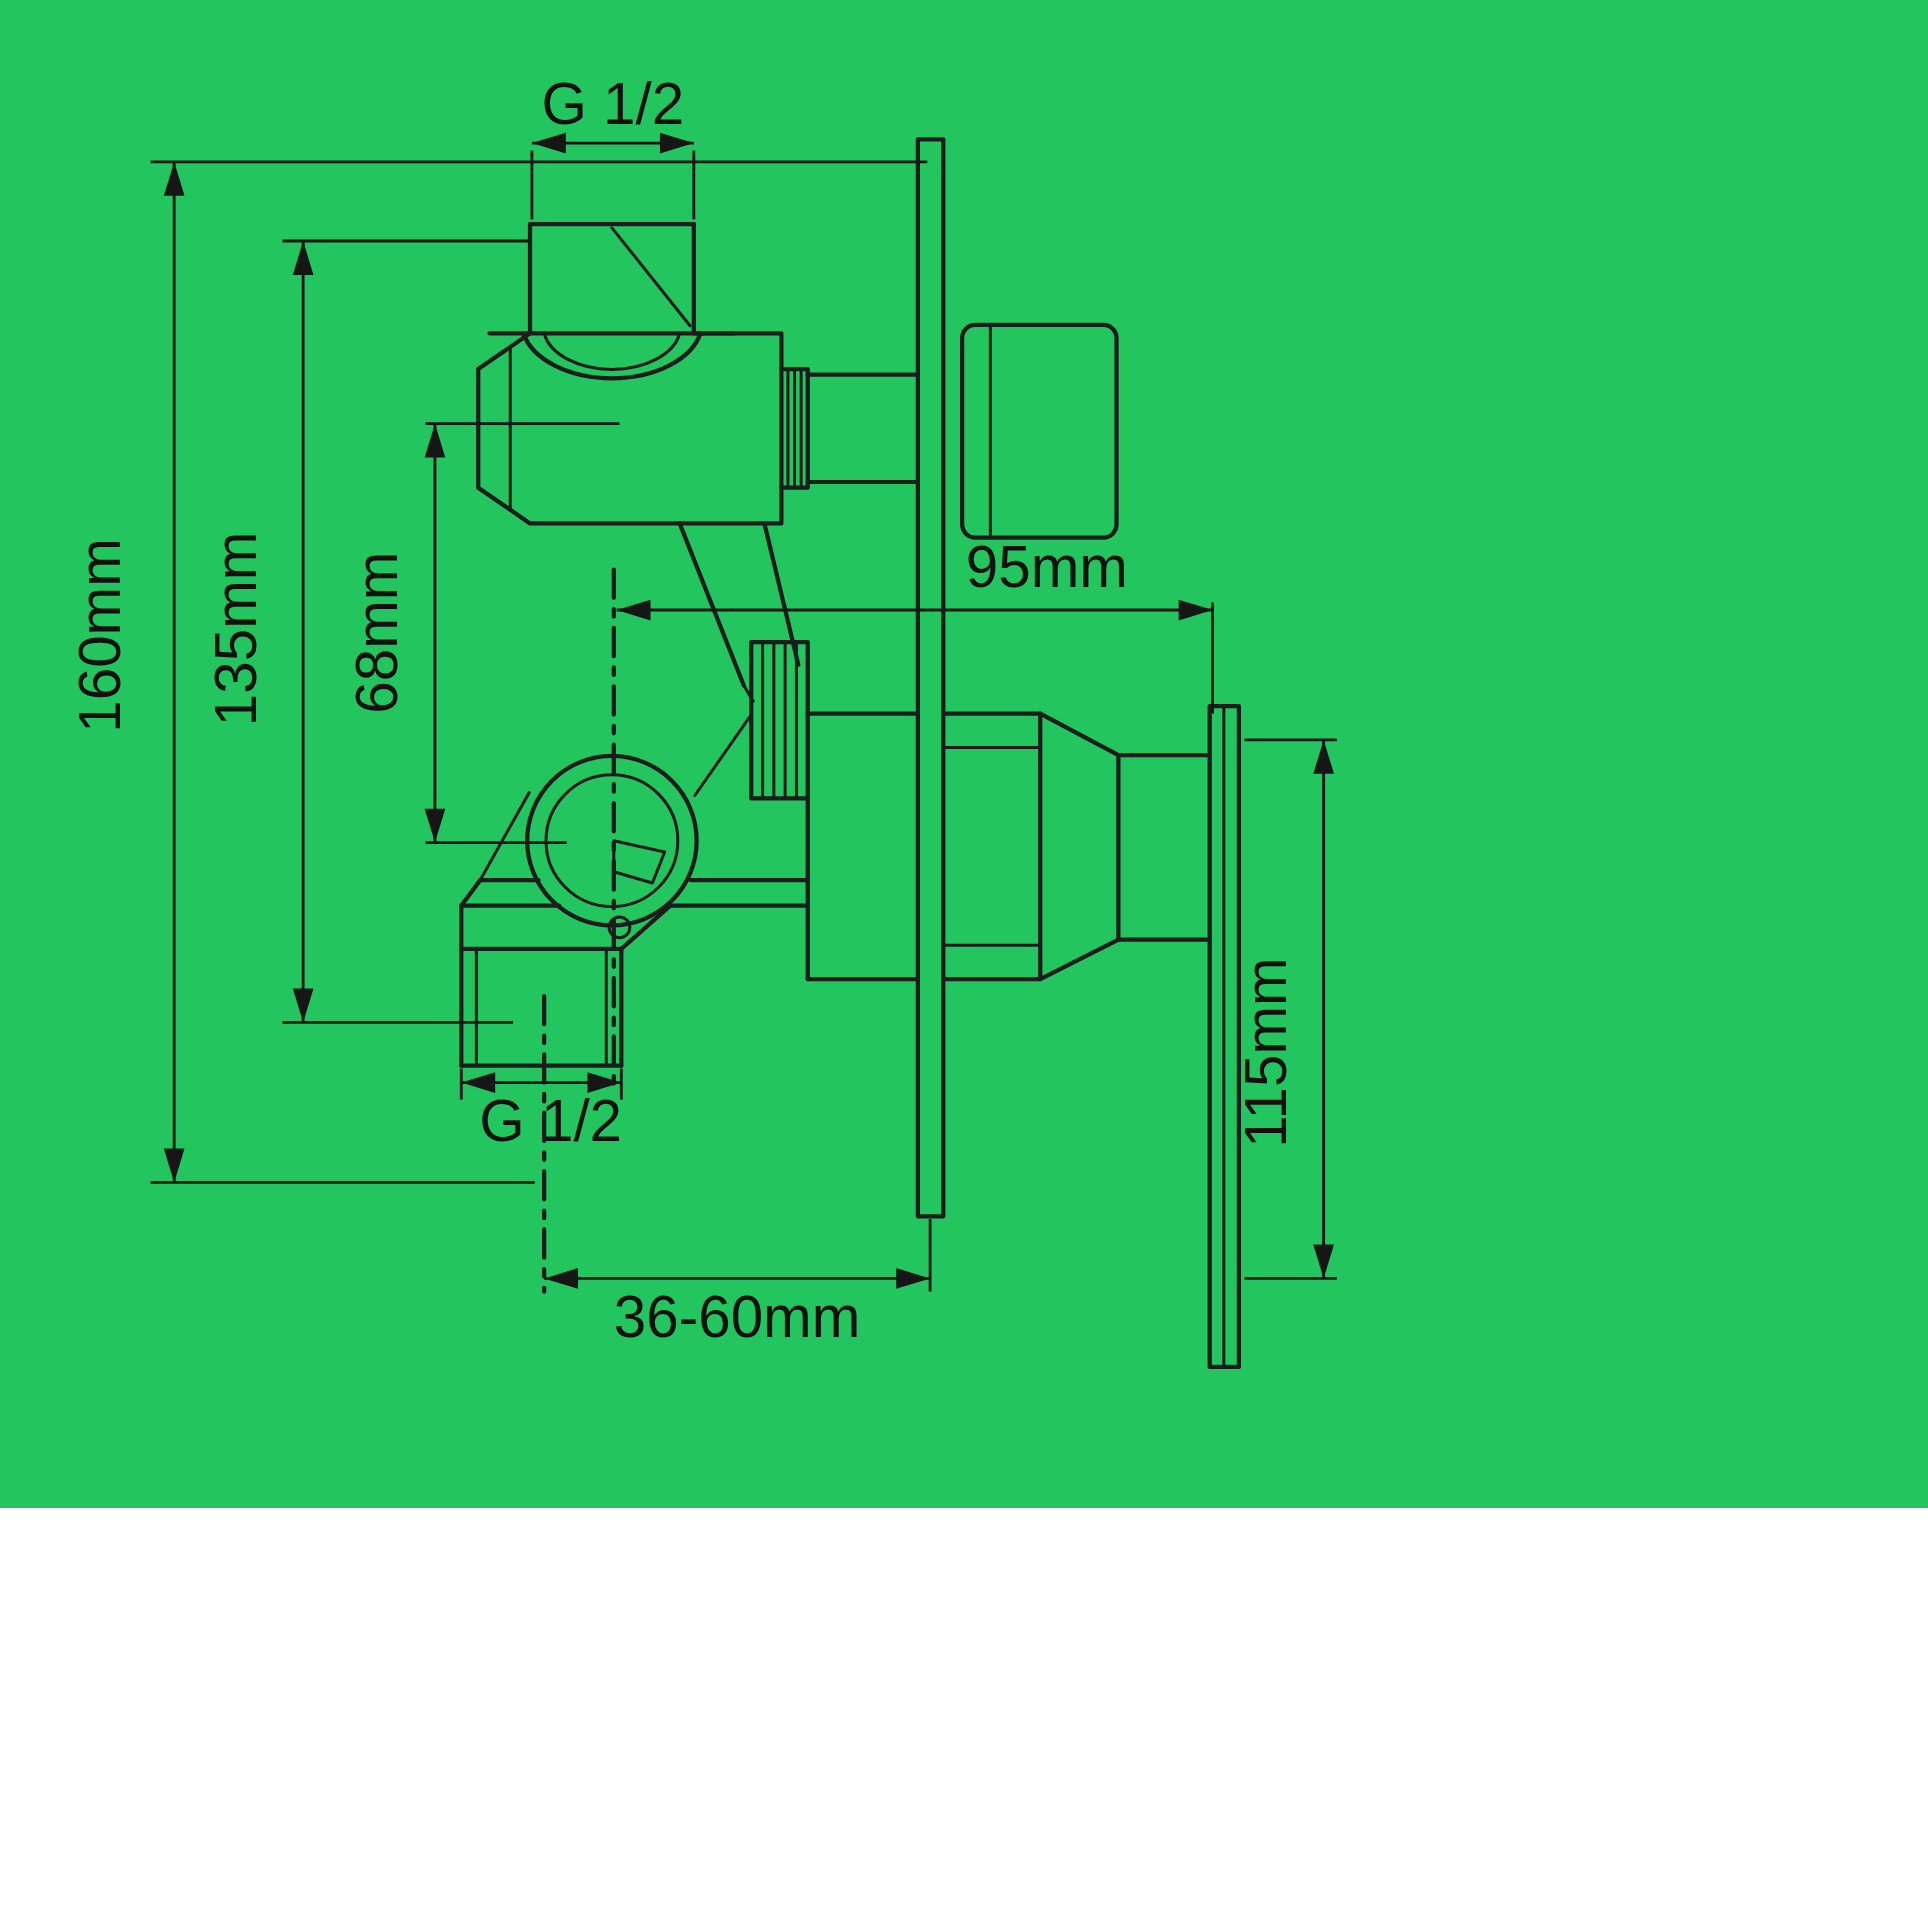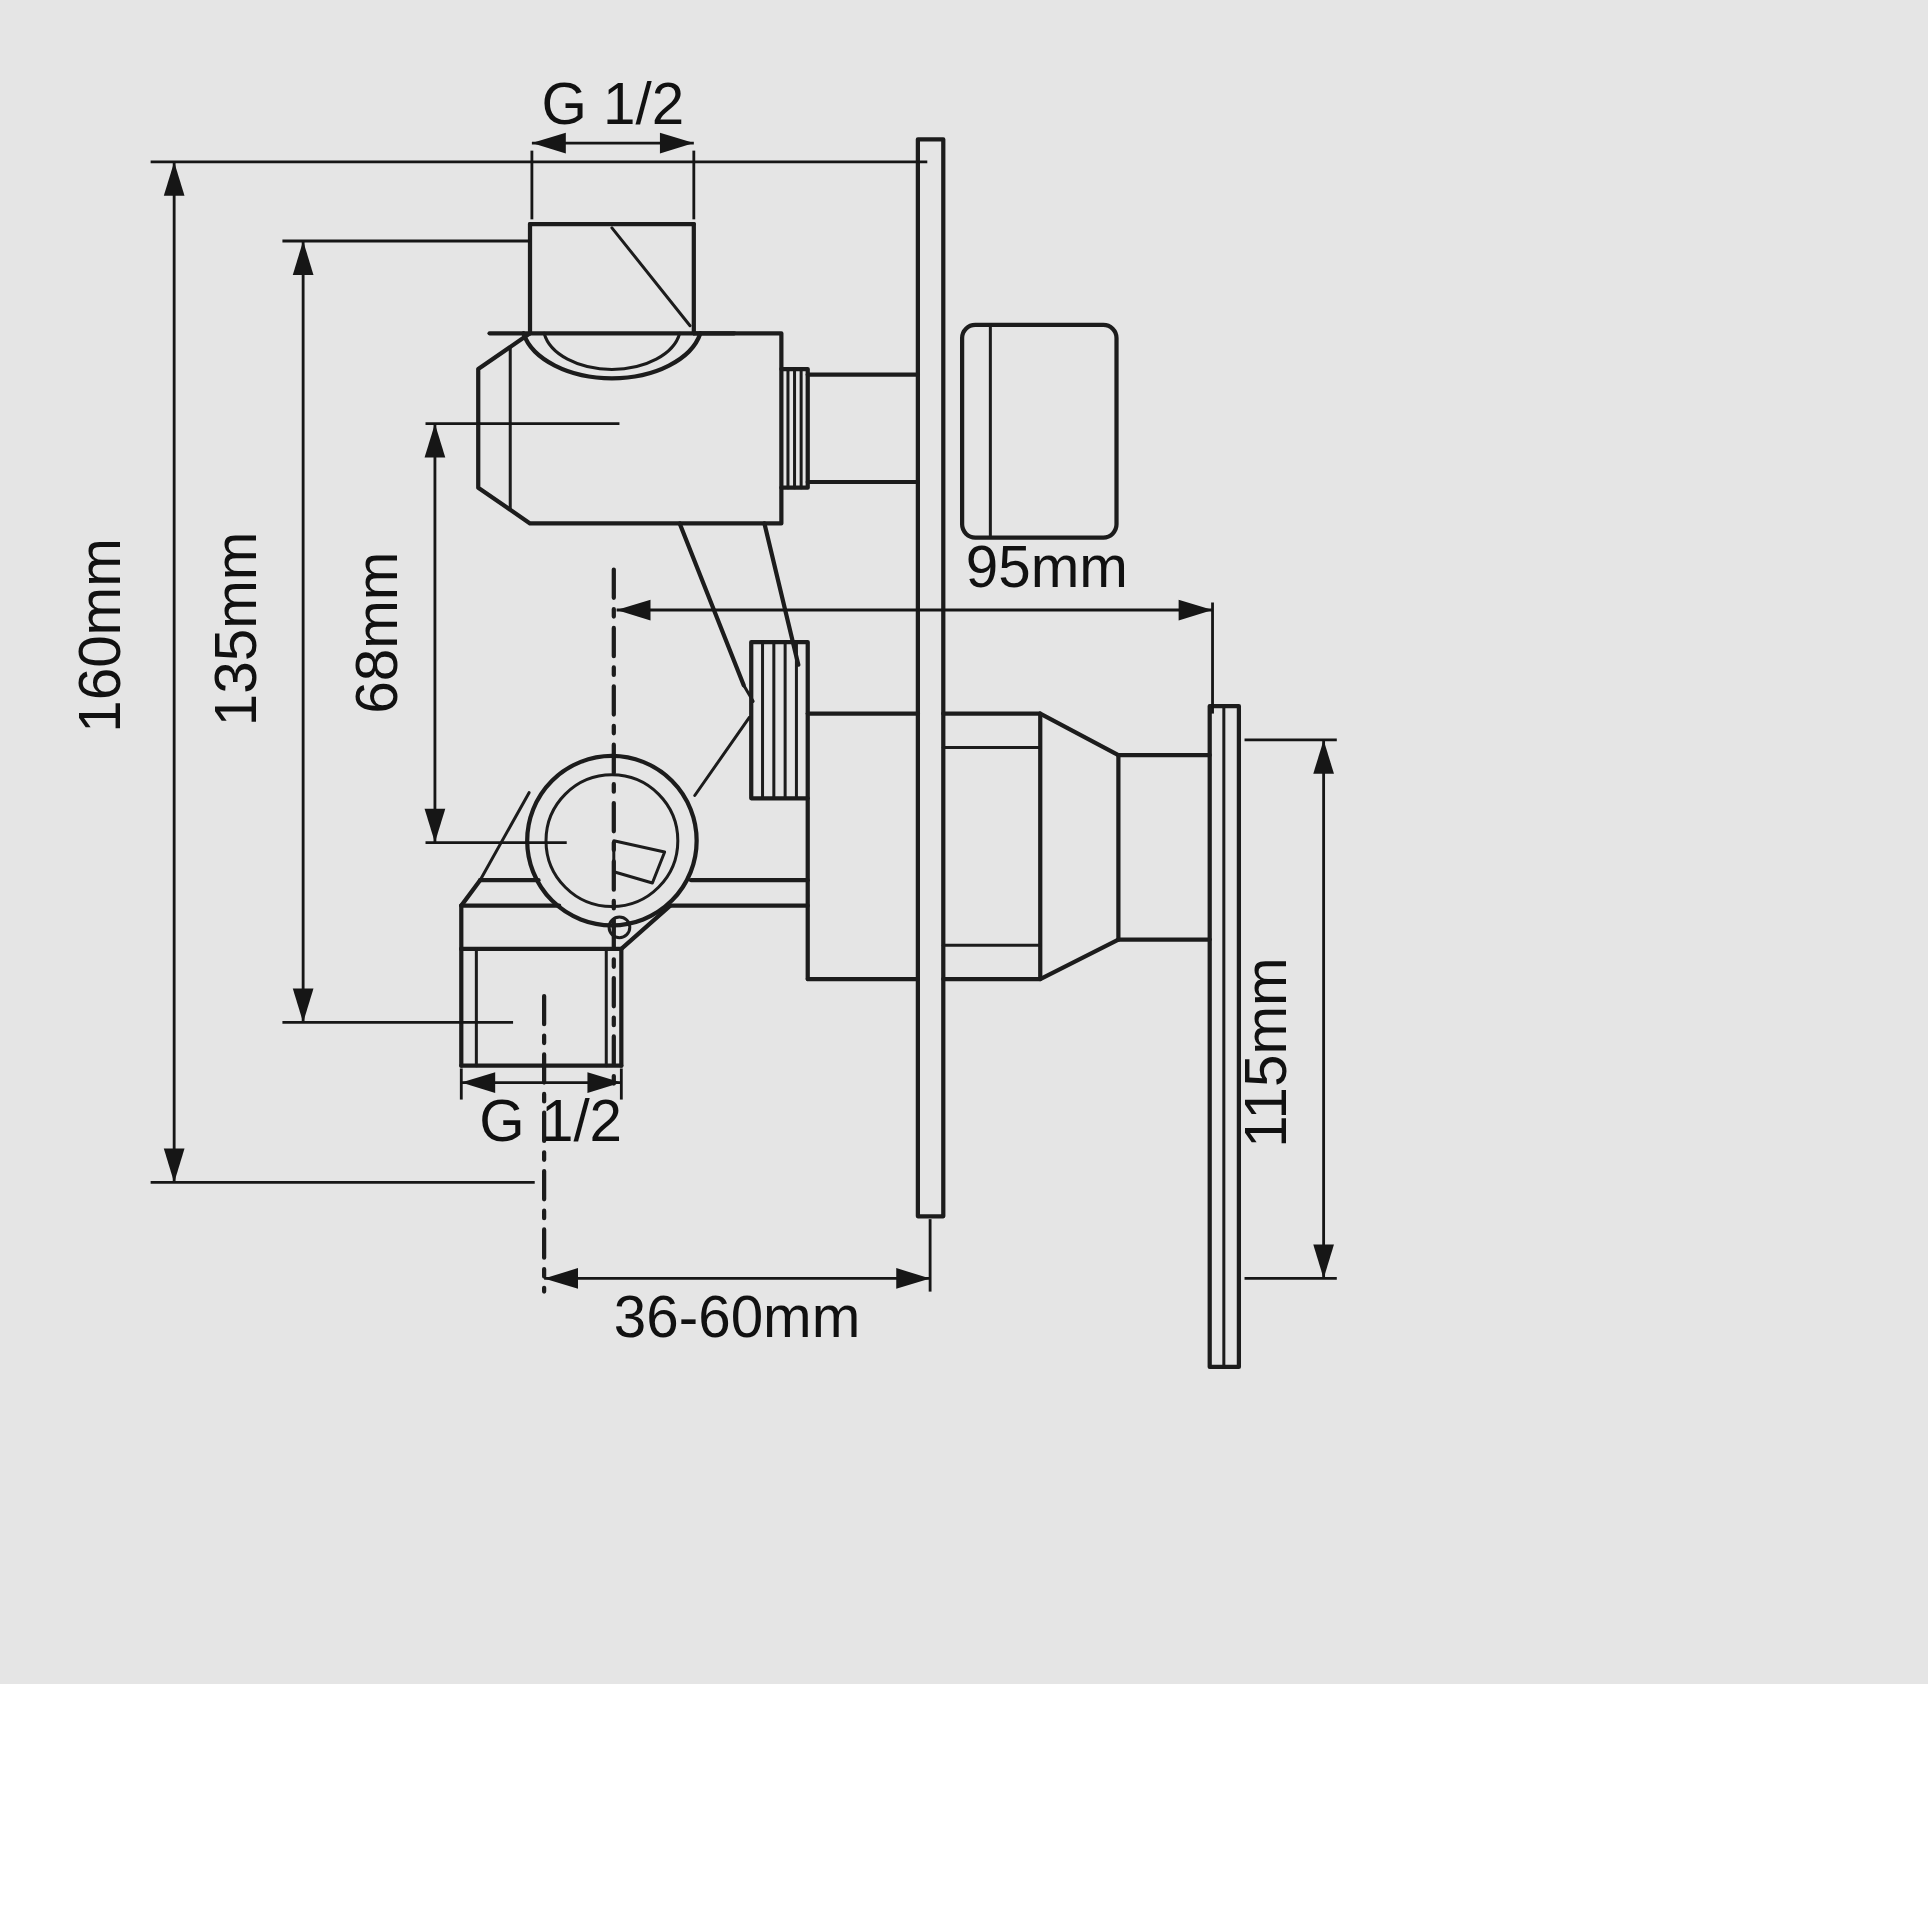--- a/index.html
+++ b/index.html
@@ -5,23 +5,23 @@
   html, body {
     margin: 0;
     padding: 0;
     background: #ffffff;
     width: 1928px;
     height: 1928px;
     overflow: hidden;
   }
   #stage {
     width: 1928px;
-    height: 1684px;
+    height: 1508px;
     position: relative;
-    background: #e5e5e5;
+    background: #22c55e;
   }
   svg { display: block; }
 
   
   .draw line, .draw path, .draw rect, .draw circle, .draw polygon {
     fill: none;
     stroke: #1c1c1c;
     stroke-width: 4.5;
     stroke-linecap: round;
     stroke-linejoin: round;

